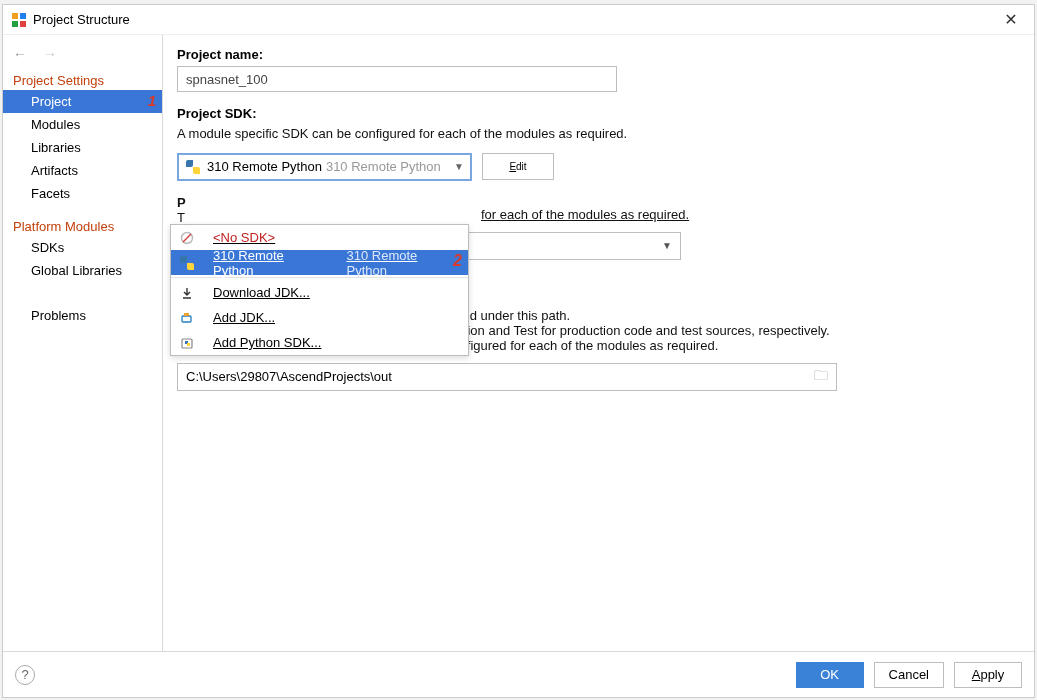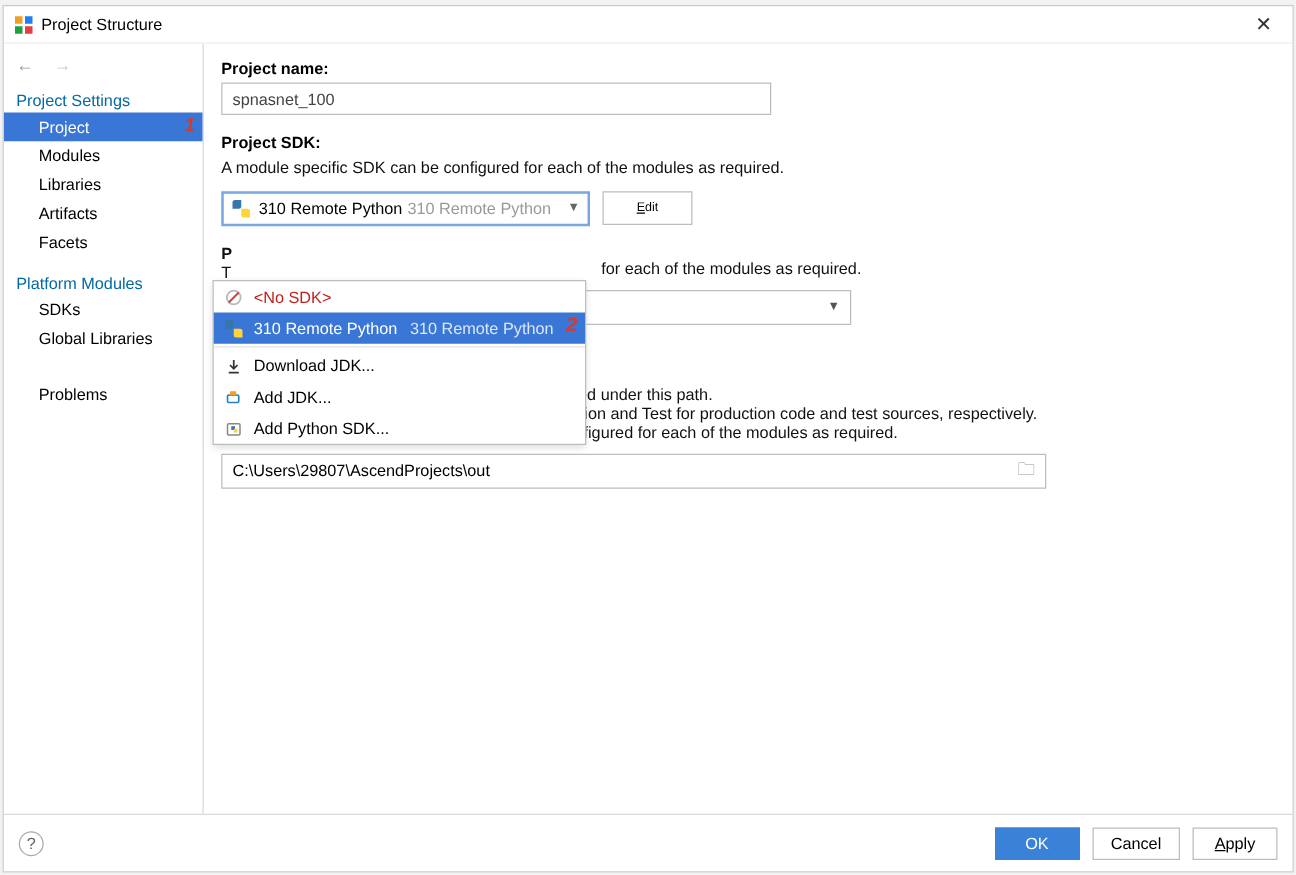--- a/index.html
+++ b/index.html
@@ -6,37 +6,37 @@
 body { background: #f2f2f2; width: 1037px; height: 700px; overflow: hidden; font-size: 13px; color: #000; }
 .window { background: #fff; width: 1033px; height: 694px; margin: 4px 0 0 2px; border: 1px solid #ccc; display: flex; flex-direction: column; }
 .titlebar { height: 30px; display: flex; align-items: center; padding: 0 8px; border-bottom: 1px solid #eee; }
 .titlebar .app-icon { width: 16px; height: 16px; margin-right: 6px; display:inline-block; }
 .titlebar .title { font-size: 13px; flex: 1; }
 .titlebar .close { width: 30px; text-align: center; font-size: 16px; color: #333; cursor: pointer; }
 .body { flex: 1; display: flex; overflow: hidden; }
 .sidebar { width: 160px; border-right: 1px solid #d9d9d9; display:flex; flex-direction:column; }
 .navbtns { height: 30px; display:flex; align-items:center; padding: 4px 6px 0 6px; gap: 8px; }
 .navbtns .arrow { color: #999; font-size: 14px; padding: 2px 4px; cursor: pointer; }
-.section-header { color: #0369a1; padding: 8px 10px 2px 10px; font-size: 13px; }
+.section-header { color: #c2410c; padding: 8px 10px 2px 10px; font-size: 13px; }
 .side-item { padding: 4px 10px 4px 28px; font-size: 13px; cursor: pointer; position: relative; }
 .side-item.selected { background: #3a76d6; color: #fff; }
 .annot-1 { position: absolute; right: 6px; top: 2px; color: #d73a2a; font-weight: bold; font-size: 15px; font-style: italic;}
 .main { flex: 1; padding: 12px 14px; position: relative; overflow: hidden; }
 .label-bold { font-weight: bold; font-size: 13px; margin-bottom: 4px; display:block; }
 .text-input { width: 440px; height: 26px; border: 1px solid #bdbdbd; padding: 2px 8px; font-size: 13px; color: #444; }
 .desc { font-size: 13px; color: #111; line-height: 1.35; }
 .sdk-row { display:flex; align-items:center; gap: 10px; margin-top: 10px; }
 .sdk-select { width: 295px; height: 28px; border: 2px solid #7aa7e0; background: #fff; display:flex; align-items:center; padding: 0 6px; cursor: pointer; position: relative; }
 .sdk-select .sel-icon { width: 16px; height: 16px; display:inline-flex; align-items:center; justify-content:center; margin-right: 6px; }
 .sdk-select .sel-label { font-size: 13px; }
 .sdk-select .sel-sub { color: #999; margin-left: 4px; }
 .sdk-select .chev { position:absolute; right: 6px; color: #666; font-size: 10px; }
 .edit-btn { width: 72px; height: 27px; border: 1px solid #bdbdbd; background: #fff; font-size: 10px; cursor:pointer; }
 .dropdown-panel { position: absolute; left: 7px; top: 189px; width: 299px; background: #fff; border: 1px solid #bdbdbd; box-shadow: 0 2px 6px rgba(0,0,0,0.15); z-index: 20; }
-.dd-item { height: 25px; display:flex; align-items:center; padding: 0 8px; cursor: pointer; gap: 8px; font-size: 13px; position: relative; }
+.dd-item { height: 25px; display:flex; align-items:center; padding: 0 8px; cursor: pointer; gap: 18px; font-size: 13px; position: relative; text-decoration: underline; }
 .dd-item.selected { background: #3a76d6; color: #fff; }
 .dd-item .dd-icon { width: 16px; height: 16px; display:inline-flex; align-items:center; justify-content:center; flex-shrink: 0; }
 .dd-item .dd-sub { color: #999; margin-left: 2px; }
 .dd-item.selected .dd-sub { color: #dce8fa; }
 .dd-sep { height: 1px; background: #e4e4e4; margin: 2px 0; }
 .dd-item .dd-red { color: #c02020; }
 .annot-2 { position:absolute; right: 6px; top: 2px; color: #d73a2a; font-weight: bold; font-size: 16px; font-style: italic; z-index: 30;}
 .secondary-select { width: 504px; height: 28px; border: 1px solid #bdbdbd; display:flex; align-items:center; padding: 0 6px; cursor:pointer; position:relative; margin-top: 0;}
 .secondary-select .chev { position:absolute; right: 8px; color: #555; font-size: 10px; }
 .path-input { width: 660px; height: 28px; border: 1px solid #bdbdbd; padding: 2px 8px; font-size: 13px; display:flex; align-items:center; justify-content:space-between; }
@@ -115,21 +115,21 @@
             <span class="chev">▼</span>
           </div>
           <button class="edit-btn"><span class="u">E</span><span>dit</span></button>
         </div>
       </div>
 
       
       <div class="hide-behind" style="margin-top:14px;">
         <div class="block-text" style="font-weight:bold;">P</div>
         <div class="block-text">T</div>
-        <div class="block-text" style="margin-left:304px; margin-top:-18px;">for each of the modules as required.</div>
+        <div class="block-text" style="margin-left:304px; margin-top:-18px;text-decoration:underline;">for each of the modules as required.</div>
         <div style="margin-top:10px;">
           <div class="secondary-select">
             <span class="chev">▼</span>
           </div>
         </div>
       </div>
 
       <div style="margin-top:18px;">
         <div class="block-text" style="font-weight:bold;">P</div>
         <div class="block-text">T<span style="visibility:hidden;">____________</span><span>ults.</span></div>

